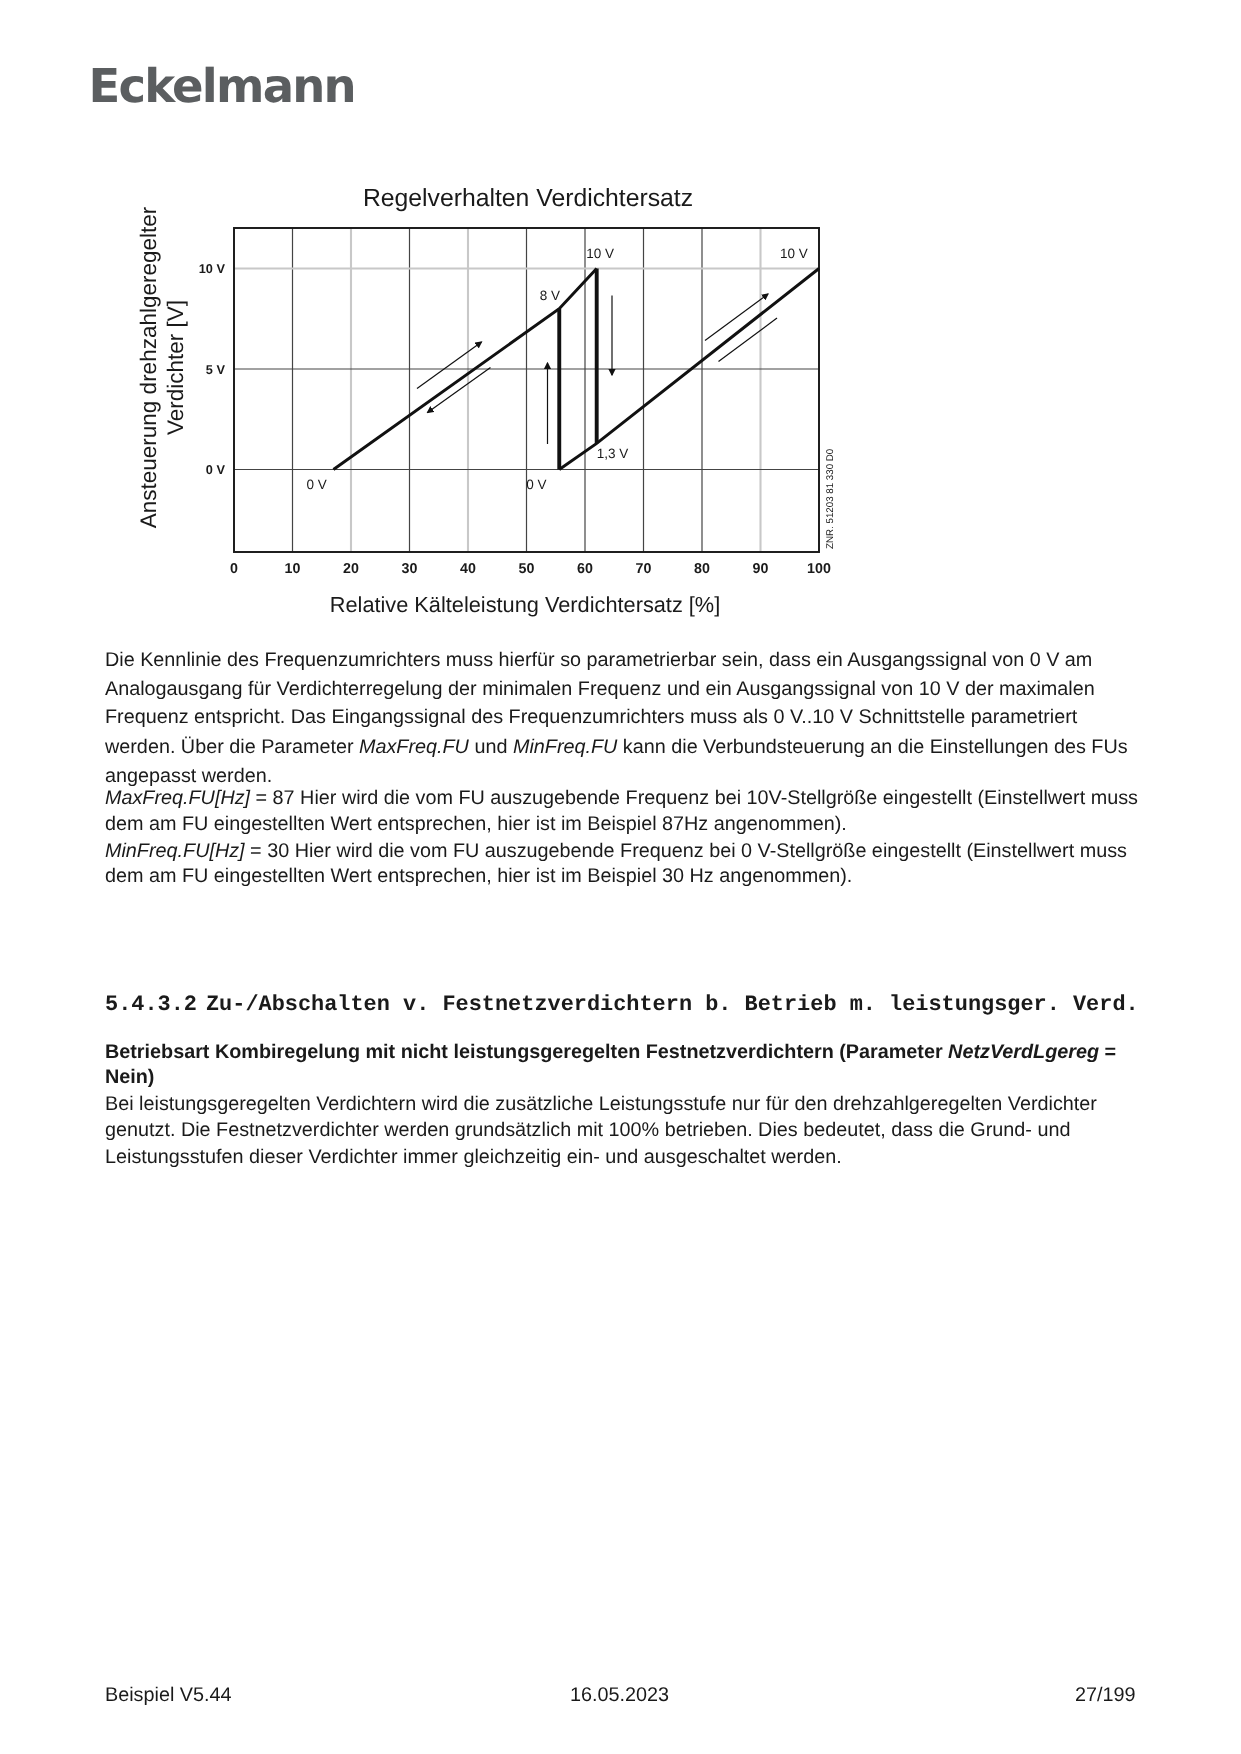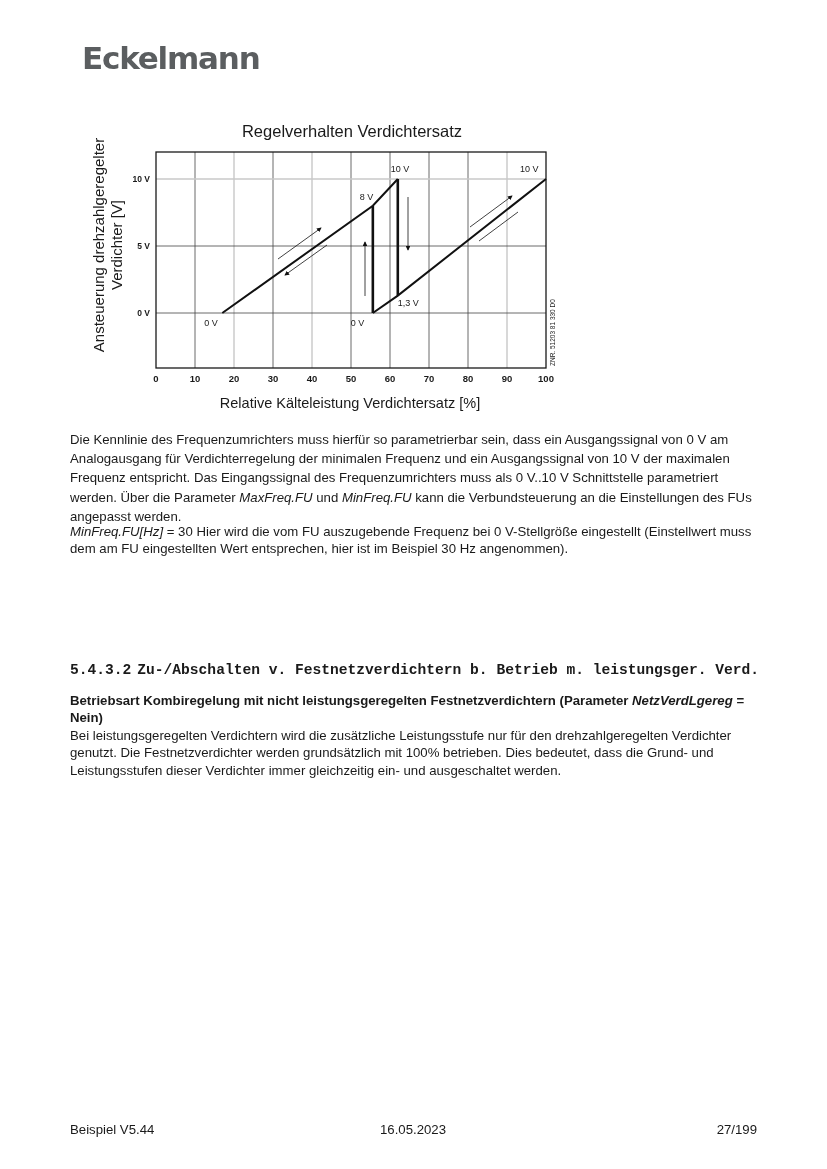--- a/index.html
+++ b/index.html
@@ -1,18 +1,18 @@
 <!DOCTYPE html>
 <html><head>
   <meta charset="utf-8">
   <style>
     html, body { margin: 0; padding: 0; background: #ffffff; }
     body { width: 827px; height: 1169px; position: relative; overflow: hidden;
            font-family: "Liberation Sans", sans-serif; color: #1a1a1a; }
-    .logo { position: absolute; left: 82px; top: 40px; font-family: "DejaVu Sans", sans-serif;
+    .logo { position: absolute; left: 59px; top: 40px; font-family: "DejaVu Sans", sans-serif;
             font-weight: bold; font-size: 31px; letter-spacing: -1.2px; color: #5b5e60; }
     .chart { position: absolute; left: 0; top: 110px; width: 827px; height: 310px; }
     .chart svg { display: block; }
     .text-block { position: absolute; left: 70px; width: 690px; font-size: 13.2px; line-height: 18px; }
     .p1 { top: 430px; line-height: 19.2px; }
     .p2 { top: 523px; line-height: 17.4px; }
     .p2 span.line { display: block; }
     .heading { position: absolute; left: 70px; top: 662px; font-size: 14.6px; font-weight: bold; font-family: Liberation Mono, monospace; }
     .heading .num { margin-right: 6px; }
     .p3 { top: 692px; line-height: 17.4px; }
@@ -94,20 +94,21 @@
     <text id="c-xlabel" x="350" y="408" text-anchor="middle" font-family="Liberation Sans, sans-serif" font-size="14.5" fill="#1a1a1a">Relative Kälteleistung Verdichtersatz [%]</text>
     <text id="c-side" transform="translate(555,366) rotate(-90)" font-family="Liberation Sans, sans-serif" font-size="6.5" fill="#1a1a1a">ZNR. 51203 81 330 D0</text>
   </svg>
 </div>
 
 <div class="text-block p1">
   <span>Die Kennlinie des Frequenzumrichters muss hierfür so parametrierbar sein, dass ein Ausgangssignal von 0 V am Analogausgang für Verdichterregelung der minimalen Frequenz und ein Ausgangssignal von 10 V der maximalen Frequenz entspricht. Das Eingangssignal des Frequenzumrichters muss als 0 V..10 V Schnittstelle parametriert werden. Über die Parameter </span><em>MaxFreq.FU</em><span> und </span><em>MinFreq.FU</em><span> kann die Verbundsteuerung an die Einstellungen des FUs angepasst werden.</span>
 </div>
 
 <div class="text-block p2">
+  <span class="line"><em>MaxFreq.FU[Hz]</em><span> = 87 Hier wird die vom FU auszugebende Frequenz bei 10V-Stellgröße eingestellt (Einstellwert muss dem am FU eingestellten Wert entsprechen, hier ist im Beispiel 87Hz angenommen).</span></span>
   <span class="line"><em>MinFreq.FU[Hz]</em><span> = 30 Hier wird die vom FU auszugebende Frequenz bei 0 V-Stellgröße eingestellt (Einstellwert muss dem am FU eingestellten Wert entsprechen, hier ist im Beispiel 30 Hz angenommen).</span></span>
 </div>
 
 <div class="heading">
   <span class="num">5.4.3.2</span><span>Zu-/Abschalten v. Festnetzverdichtern b. Betrieb m. leistungsger. Verd.</span>
 </div>
 
 <div class="text-block p3">
   <span class="bold">Betriebsart Kombiregelung mit nicht leistungsgeregelten Festnetzverdichtern (Parameter </span><em class="bold">NetzVerdLgereg</em><span class="bold"> = Nein)</span><br>
   <span>Bei leistungsgeregelten Verdichtern wird die zusätzliche Leistungsstufe nur für den drehzahlgeregelten Verdichter genutzt. Die Festnetzverdichter werden grundsätzlich mit 100% betrieben. Dies bedeutet, dass die Grund- und Leistungsstufen dieser Verdichter immer gleichzeitig ein- und ausgeschaltet werden.</span><br>

